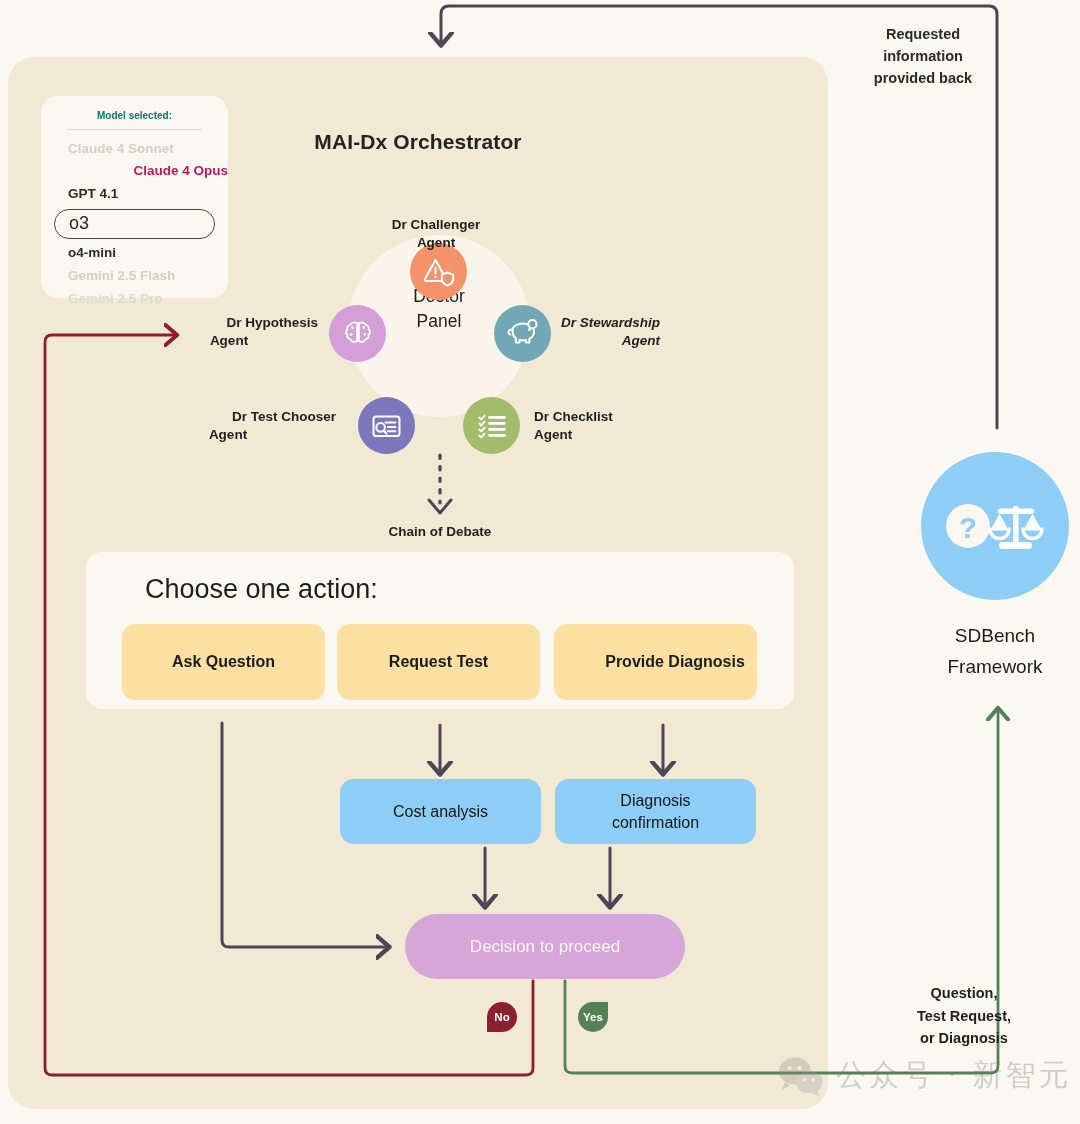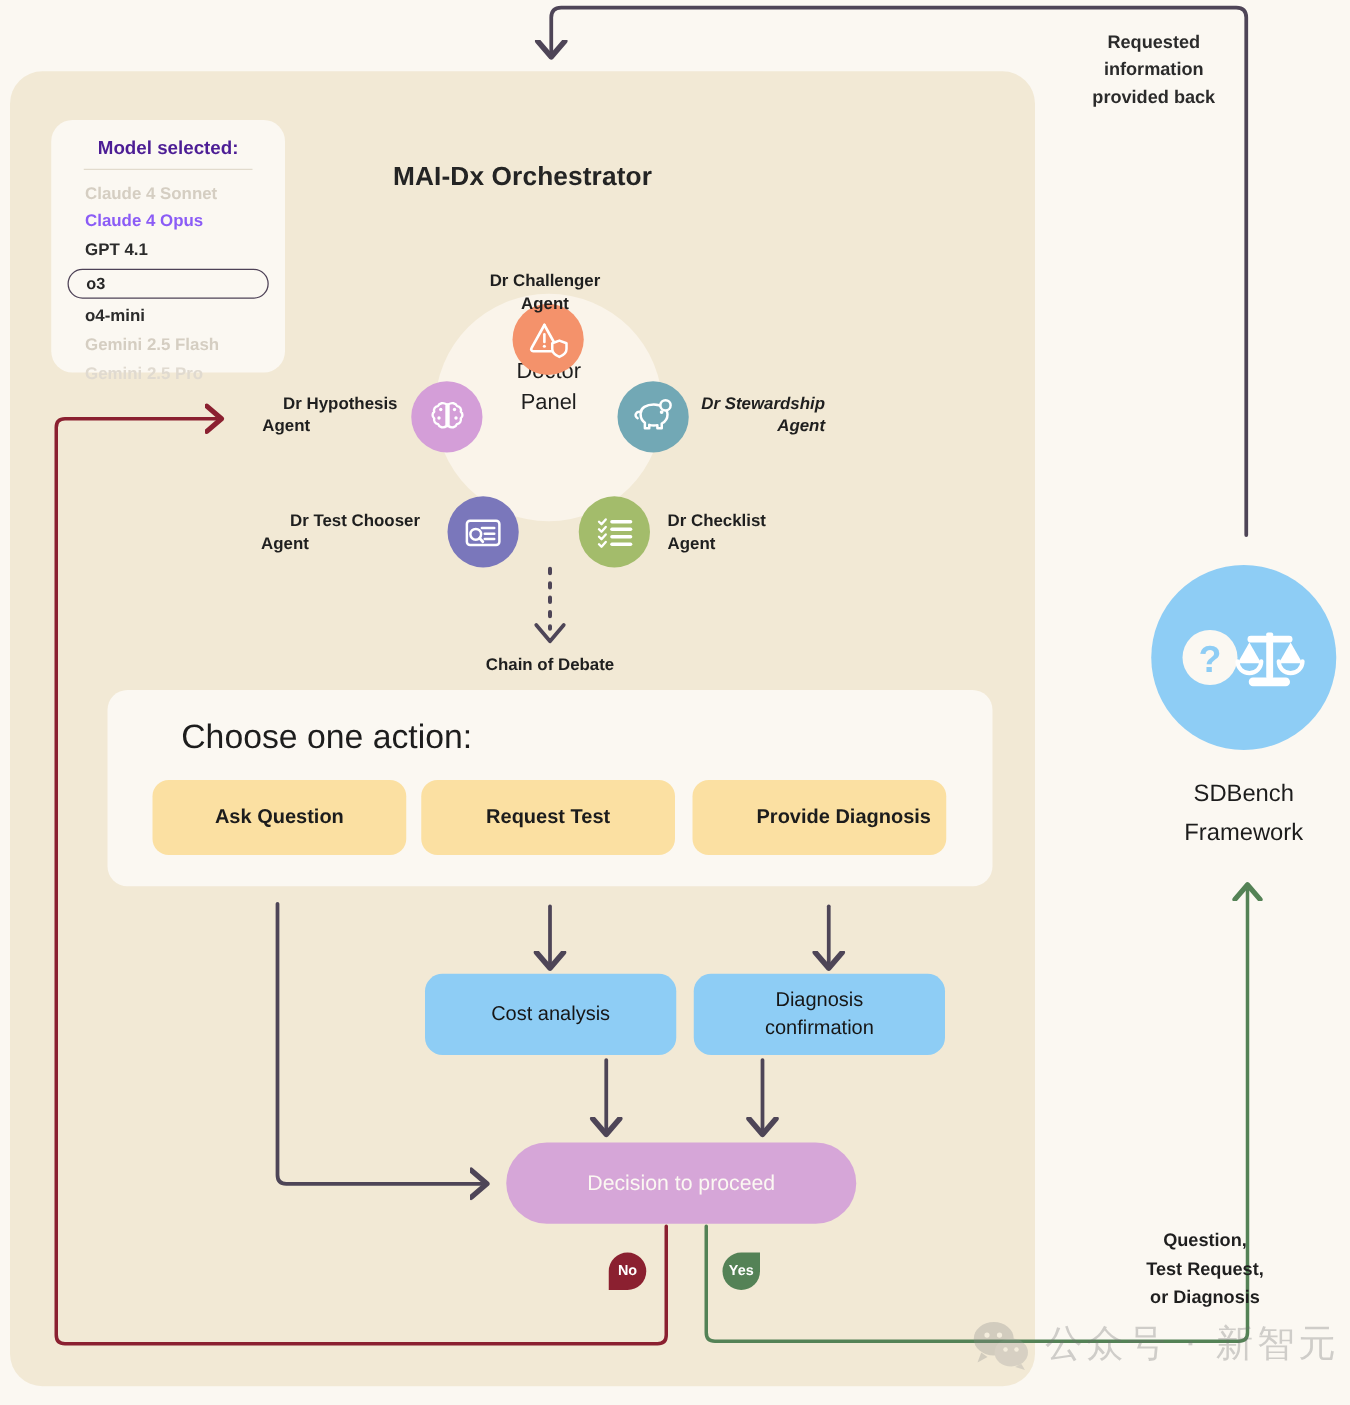--- a/index.html
+++ b/index.html
@@ -23,37 +23,37 @@
     text-align: center; font-size: 21px; font-weight: bold; color: #242424;
     letter-spacing: .1px;
   }
 
   
   #model-card {
     left: 41px; top: 96px; width: 187px; height: 202px;
     background: #fbf8f2; border-radius: 17px; padding: 14px 0 0 0;
   }
   #model-card .mc-title {
-    font-size: 15px; font-weight: bold; color: #4c1d95;
+    font-size: 10px; font-weight: bold; color: #0f766e;
     text-align: center; padding-bottom: 8px;
   }
   #model-card .mc-rule {
     height: 1px; background: #e2dbcd; margin: 0 26px 7px 26px;
   }
   .mc-item {
     font-size: 13.5px; font-weight: bold; color: #2c2c2c;
     padding: 1.5px 0 1.5px 27px; line-height: 1.48;
   }
   .mc-item.faded-1 { color: #d5cec2; }
-  .mc-item.faded-2 { color: #8b5cf6; }
+  .mc-item.faded-2 { color: #be185d; text-align: right; }
   .mc-item.faded-3 { color: #e0dad0; }
   .mc-pill {
     margin: 3px 13px 3px 13px; border: 1.6px solid #4e4257;
     border-radius: 999px; background: #fbf8f2;
-    font-size: 13px; font-weight: bold; color: #262626;
+    font-size: 18px; font-weight: normal; color: #262626;
     padding: 3px 0 4px 14px;
   }
 
   
   #vdp-disc {
     left: 348px; top: 235px; width: 182px; height: 182px;
     background: #faf4ea; border-radius: 50%;
   }
   #vdp-text {
     left: 348px; top: 258px; width: 182px;
@@ -87,21 +87,21 @@
 
   
   #action-card {
     left: 86px; top: 552px; width: 708px; height: 157px;
     background: #fbf8f2; border-radius: 16px;
   }
   #action-title {
     left: 145px; top: 574px; font-size: 27px; color: #1d1d1d;
   }
   .action-btn {
-    height: 60px; background: #fbe0a2; border-radius: 13px;
+    height: 76px; background: #fbe0a2; border-radius: 13px;
     display: flex; align-items: center; justify-content: center;
     font-size: 16px; font-weight: bold; color: #1c1c1c;
   }
   #btn-ask { left: 122px; top: 624px; width: 203px; }
   #btn-test { left: 337px; top: 624px; width: 203px; }
   #btn-diag { left: 554px; top: 624px; width: 203px; padding-left: 39px; }
 
   
   .blue-box {
     background: #8ecdf5; border-radius: 14px;

